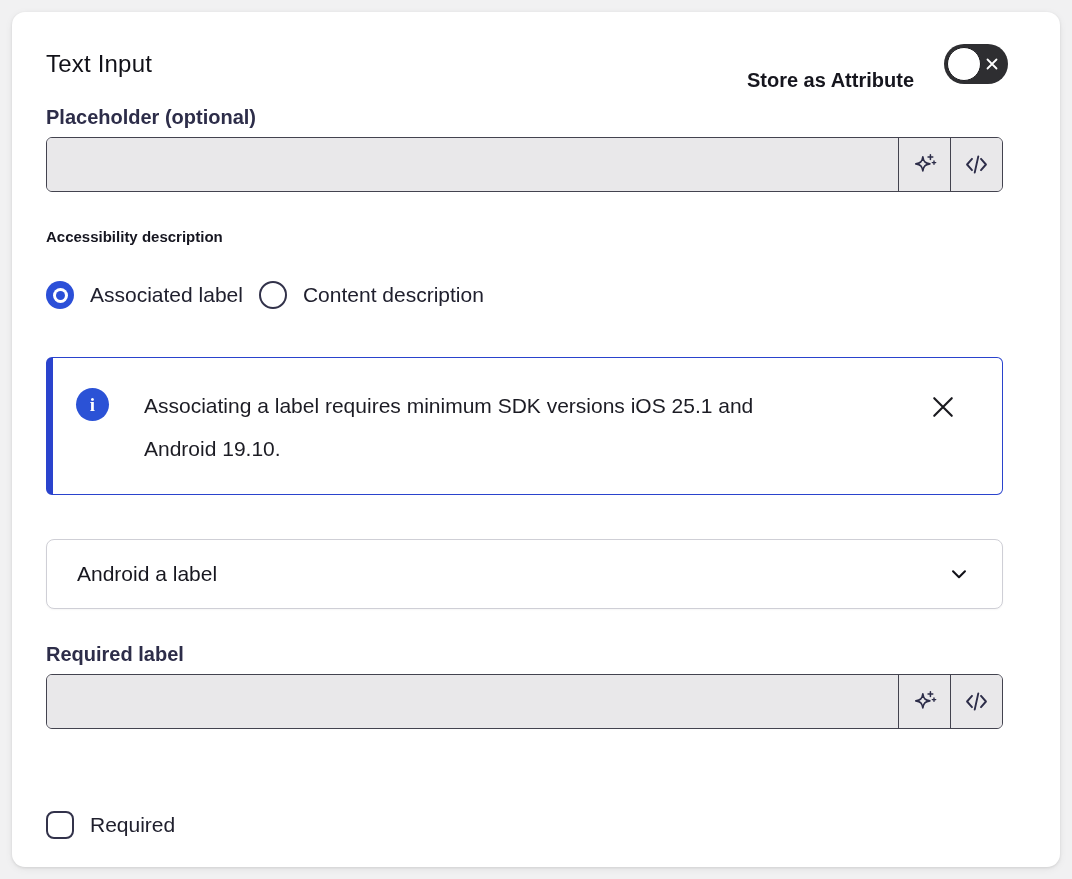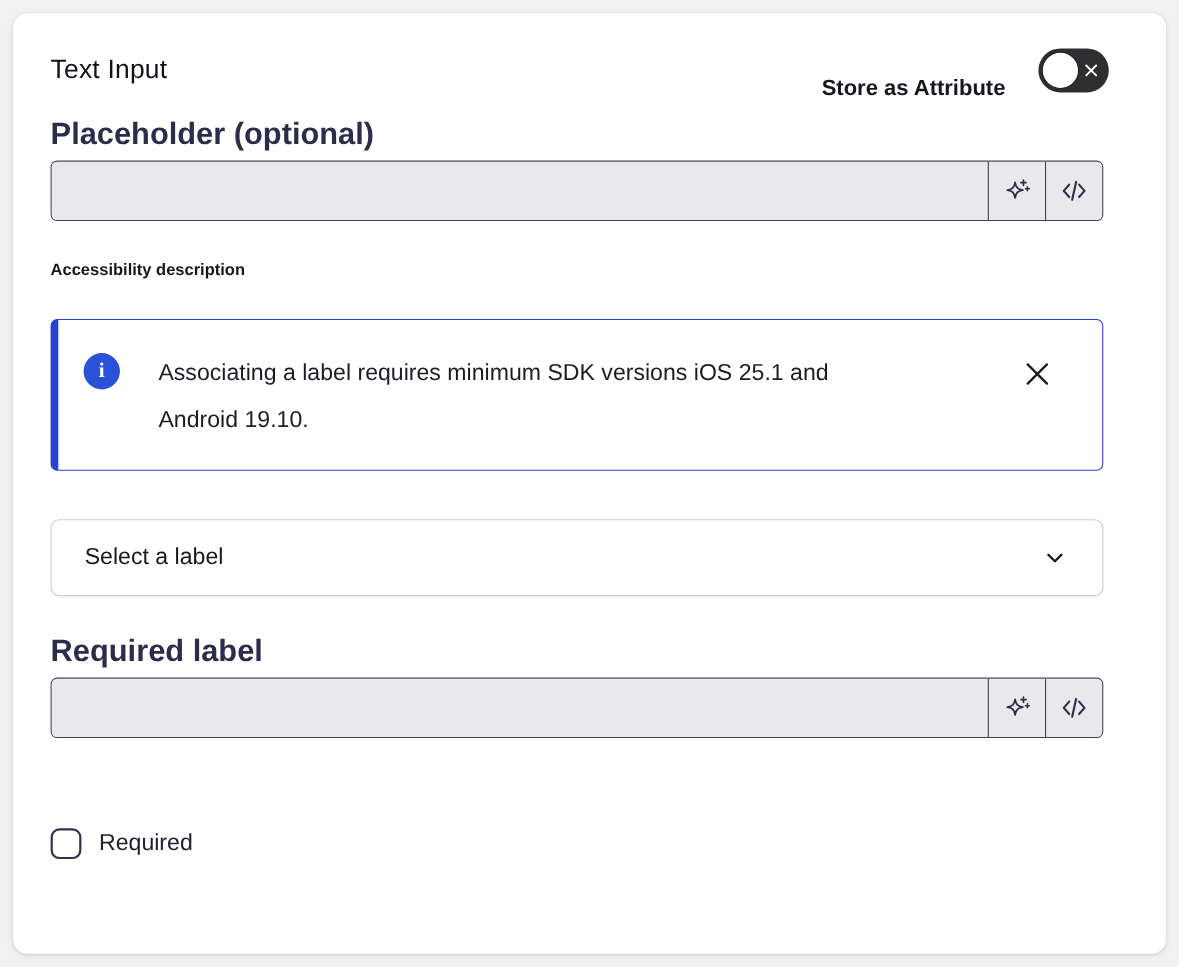--- a/index.html
+++ b/index.html
@@ -34,21 +34,21 @@
     position: absolute; left: 3px; top: 3px;
     width: 34px; height: 34px; border-radius: 50%;
     background: #ffffff; border: 1px solid #1d1d20;
   }
   .toggle .off-x {
     position: absolute; right: 9px; top: 50%; transform: translateY(-50%);
     width: 14px; height: 14px; display: block;
   }
   
   .field-label {
-    font-size: 28px; font-weight: 700; color: #2d2d49;
+    font-size: 20px; font-weight: 700; color: #2d2d49;
     margin-bottom: 8px; display: block;
   }
   
   .input-group {
     display: flex; height: 55px; width: 957px;
     border: 1.5px solid #43434f; border-radius: 6px;
     background: #e9e8ea; overflow: hidden;
   }
   .input-group input {
     flex: 1; border: none; outline: none; background: #e9e8ea;
@@ -154,33 +154,47 @@
       <svg width="27" height="27" viewBox="0 0 24 24" fill="none">
         <path d="M8 7 L3.6 12 L8 17" stroke="#2d2d49" stroke-width="1.7" stroke-linecap="round" stroke-linejoin="round"></path>
         <path d="M16 7 L20.4 12 L16 17" stroke="#2d2d49" stroke-width="1.7" stroke-linecap="round" stroke-linejoin="round"></path>
         <path d="M13.6 4.8 L10.4 19.2" stroke="#2d2d49" stroke-width="1.7" stroke-linecap="round"></path>
       </svg>
     </button>
   </div>
 
   <div class="section-heading">Accessibility description</div>
 
+  <div class="radio-row">
+    <div class="radio-option">
+      <span class="radio-outer selected">
+        <span class="radio-inner">
+            <span class="radio-dot"></span>
+          </span>
+      </span>
+      <span class="option-text">Associated label</span>
+    </div>
+    <div class="radio-option">
+      <span class="radio-outer unselected"></span>
+      <span class="option-text">Content description</span>
+    </div>
+  </div>
 
   <div class="alert">
     <span class="info-badge">i</span>
     <div class="alert-text">Associating a label requires minimum SDK versions iOS 25.1 and Android 19.10.</div>
     <button class="alert-close">
       <svg width="30" height="30" viewBox="0 0 24 24">
         <path d="M5 5 L19 19 M19 5 L5 19" stroke="#1a1a1f" stroke-width="1.7" stroke-linecap="round" fill="none"></path>
       </svg>
     </button>
   </div>
 
   <div class="select-box">
-    <span class="select-value">Select a label</span>
+    <span class="select-value">Android a label</span>
     <svg width="26" height="26" viewBox="0 0 24 24" fill="none">
       <path d="M6.5 9.5 L12 15 L17.5 9.5" stroke="#111118" stroke-width="1.9" stroke-linecap="round" stroke-linejoin="round"></path>
     </svg>
   </div>
 
   <label class="field-label">Required label</label>
   <div class="input-group">
     <input type="text" value="" style="">
     <button class="icon-btn">
       <svg width="26" height="26" viewBox="0 0 24 24" fill="none">

